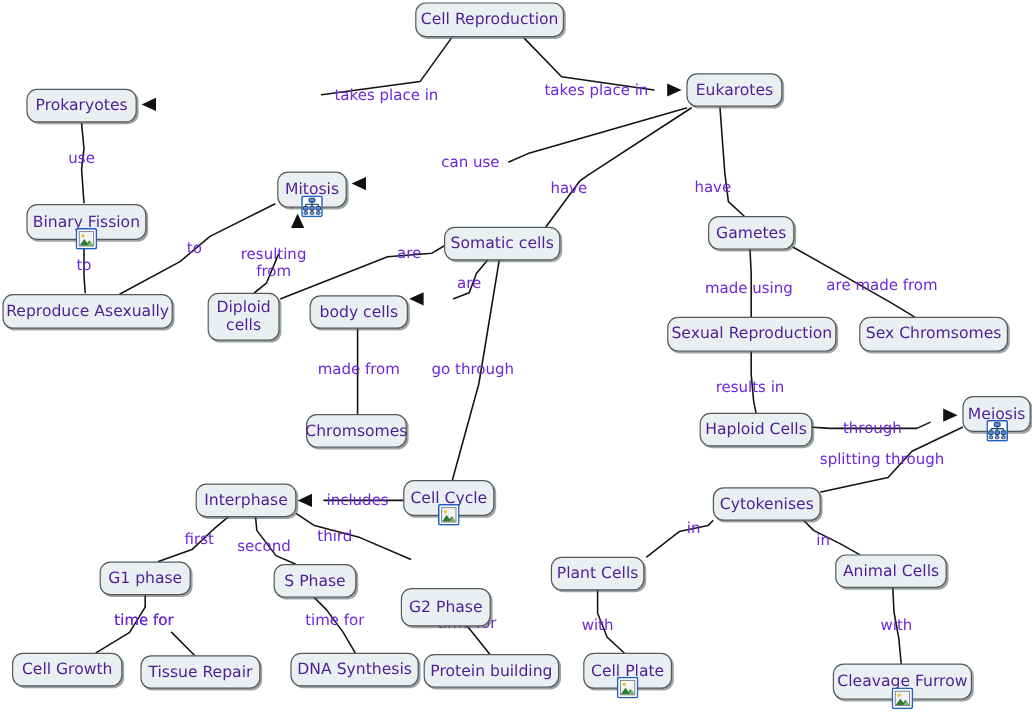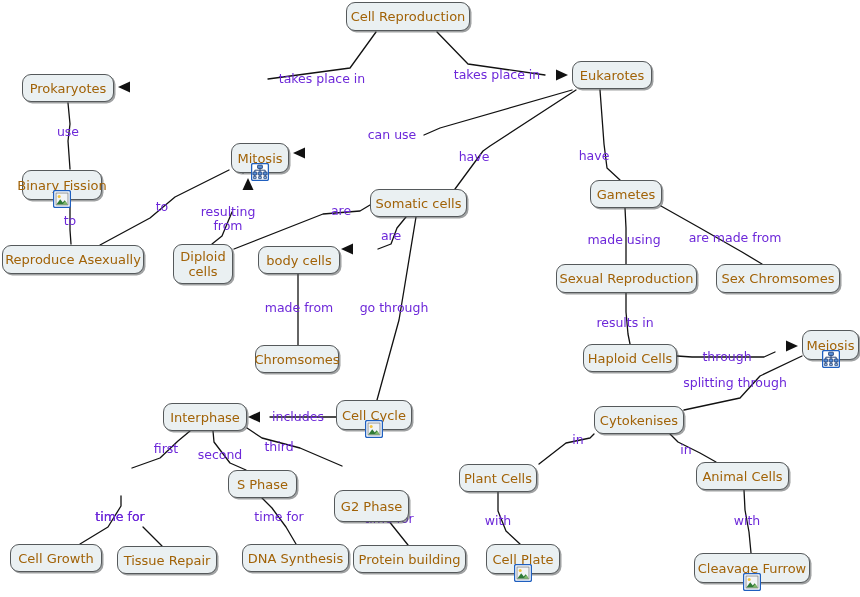--- a/index.html
+++ b/index.html
@@ -25,21 +25,21 @@
     width: 860px;
     height: 597px;
     pointer-events: none;
   }
   .node {
     position: absolute;
     box-sizing: border-box;
     background: #eaf0f2;
     border: 1.4px solid #55595b;
     border-radius: 9px;
-    color: #a16207;
+    color: #4c1d95;
     font-size: 13px;
     line-height: 15px;
     text-align: center;
     display: flex;
     flex-direction: column;
     align-items: center;
     justify-content: center;
     box-shadow: 1.5px 1.5px 0.5px rgba(80,84,86,0.55);
     padding: 3px 7px;
     white-space: nowrap;
@@ -155,21 +155,21 @@
     <div class="link-label" style="left: 747px; top: 521px;">with</div>
     <div class="node" style="left: 346px; top: 2px; width: 124px; height: 29px;">
       <span class="label">Cell Reproduction</span>
     </div>
     <div class="node" style="left: 22px; top: 74px; width: 92px; height: 28px;">
       <span class="label">Prokaryotes</span>
     </div>
     <div class="node" style="left: 572px; top: 61px; width: 80px; height: 28px;">
       <span class="label">Eukarotes</span>
     </div>
-    <div class="node" style="left: 22px; top: 170px; width: 80px; height: 30px;">
+    <div class="node" style="left: 22px; top: 170px; width: 100px; height: 30px;">
       <span class="label">Binary Fission</span>
       <span class="node-icon">
         <svg width="18" height="18" viewBox="0 0 18 18">
           <rect x="0.6" y="0.6" width="16.8" height="16.8" rx="1.4" fill="#ffffff" stroke="#1f5fbf" stroke-width="1.3"></rect>
           <rect x="3" y="3" width="12" height="12" fill="#f2f4f6" stroke="#7a7f85" stroke-width="0.8"></rect>
           <circle cx="6.2" cy="6.4" r="1.5" fill="#f2c23c"></circle>
           <path d="M3.4 14.6 L7.2 9.2 L9.8 12.4 L11.6 10.2 L14.6 14.6 Z" fill="#2f7a36"></path>
           <path d="M9.6 14.6 L12.4 10.8 L14.6 14.6 Z" fill="#7fb56a"></path>
         </svg>
       </span>
@@ -243,20 +243,23 @@
           <rect x="3" y="3" width="12" height="12" fill="#f2f4f6" stroke="#7a7f85" stroke-width="0.8"></rect>
           <circle cx="6.2" cy="6.4" r="1.5" fill="#f2c23c"></circle>
           <path d="M3.4 14.6 L7.2 9.2 L9.8 12.4 L11.6 10.2 L14.6 14.6 Z" fill="#2f7a36"></path>
           <path d="M9.6 14.6 L12.4 10.8 L14.6 14.6 Z" fill="#7fb56a"></path>
         </svg>
       </span>
     </div>
     <div class="node" style="left: 163px; top: 403px; width: 84px; height: 28px;">
       <span class="label">Interphase</span>
     </div>
+    <div class="node" style="left: 83px; top: 468px; width: 76px; height: 28px;">
+      <span class="label">G1 phase</span>
+    </div>
     <div class="node" style="left: 228px; top: 470px; width: 69px; height: 28px;">
       <span class="label">S Phase</span>
     </div>
     <div class="node" style="left: 334px; top: 490px; width: 75px; height: 32px;">
       <span class="label">G2 Phase</span>
     </div>
     <div class="node" style="left: 10px; top: 544px; width: 92px; height: 28px;">
       <span class="label">Cell Growth</span>
     </div>
     <div class="node" style="left: 117px; top: 546px; width: 100px; height: 28px;">

